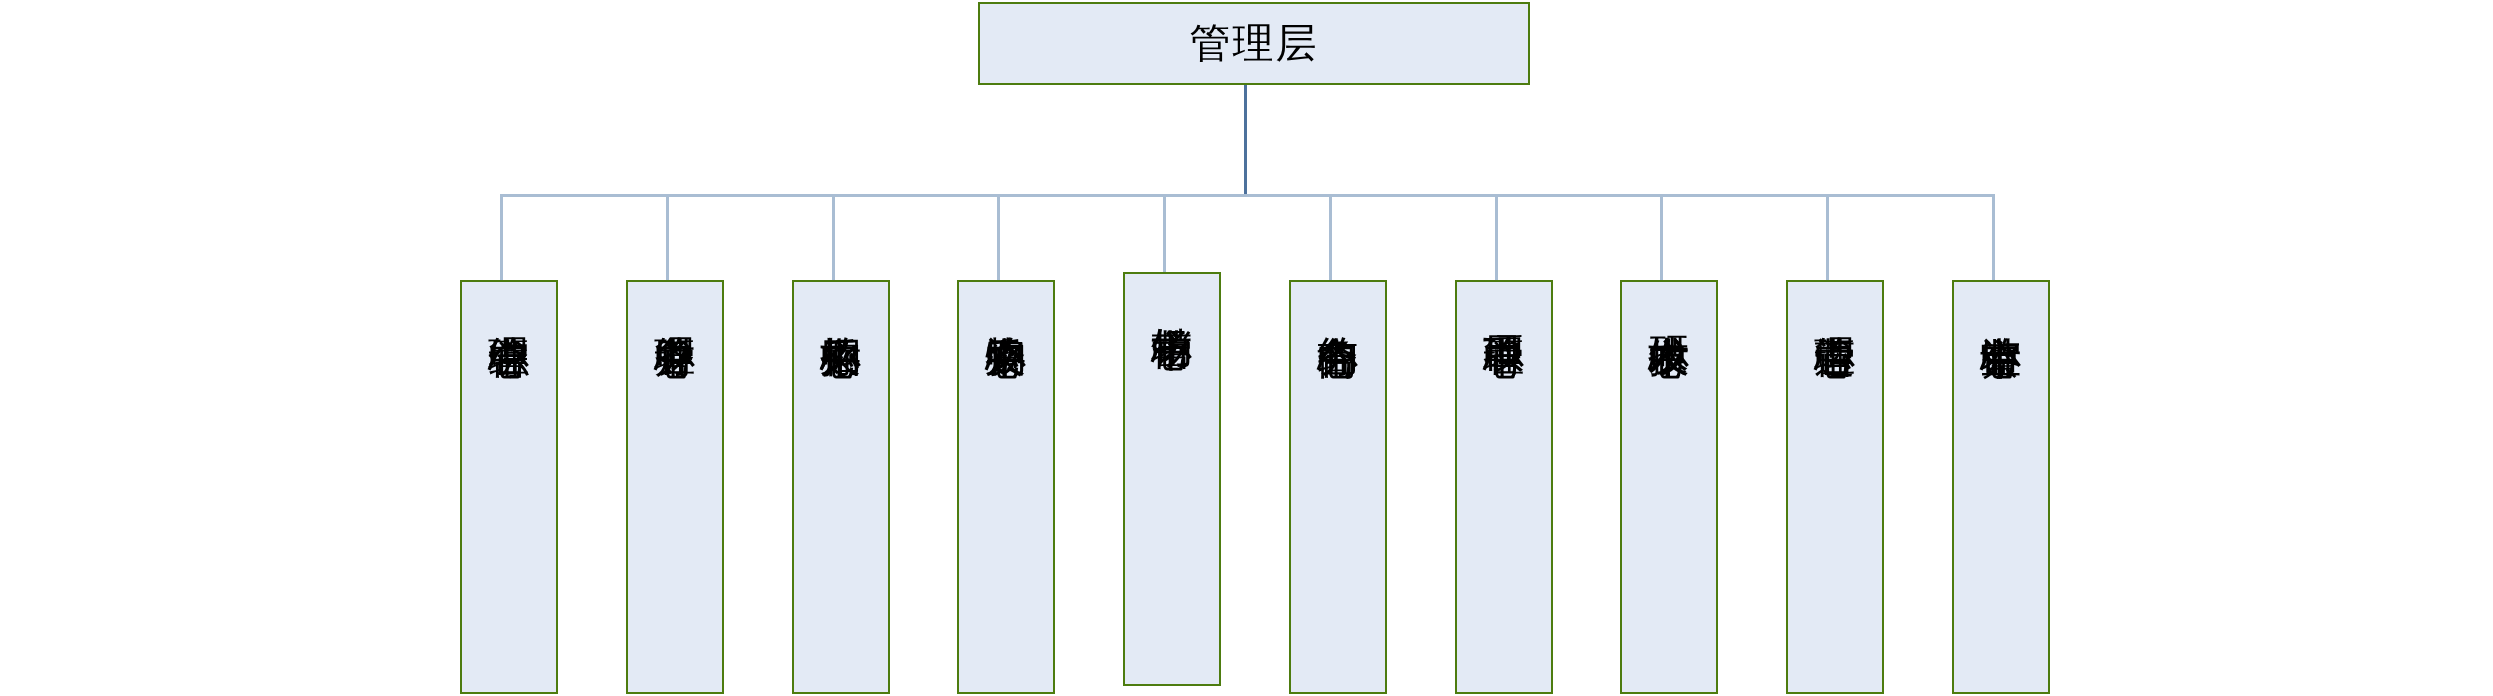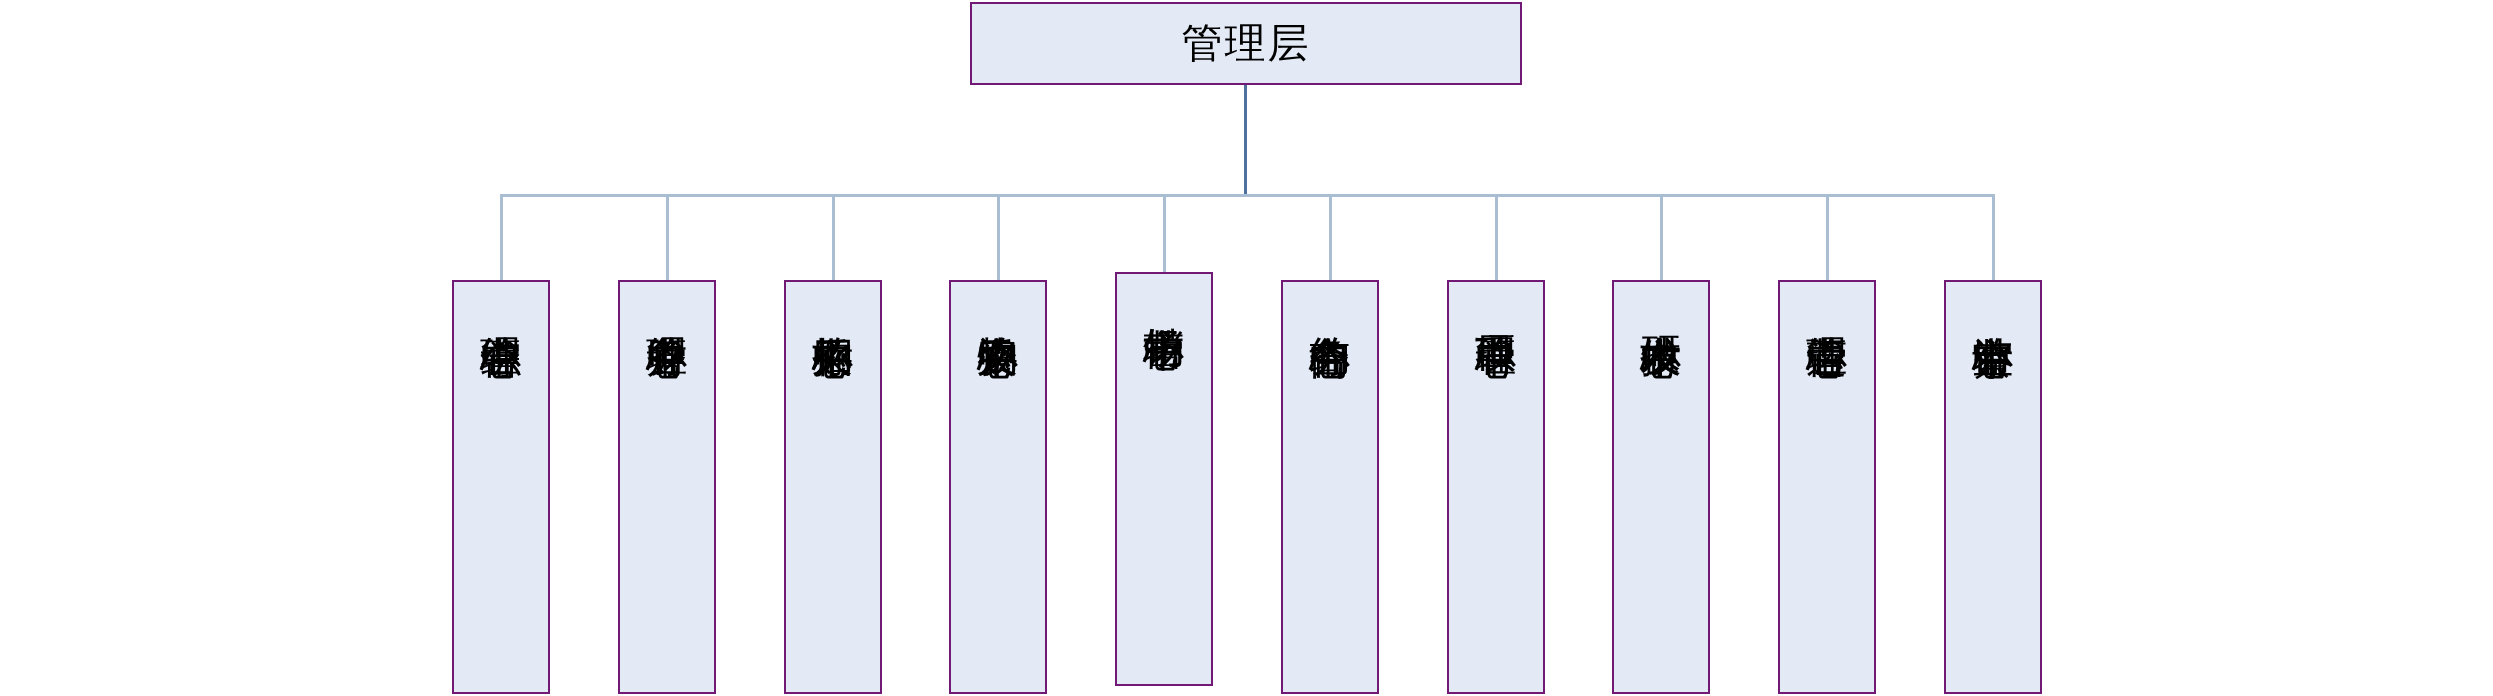--- a/index.html
+++ b/index.html
@@ -16,22 +16,23 @@
     height: 696px;
     background: #ffffff;
     overflow: hidden;
   }
 
   
   .node {
     position: absolute;
     box-sizing: border-box;
     background: #e3eaf5;
-    border: 2px solid #701a75;
+    border: 2px solid #4d7c0f;
     box-shadow: 0 0 0 0 transparent;
+    margin-left: 8px;
   }
   .node-root {
     left: 970px;
     top: 2px;
     width: 552px;
     height: 83px;
     display: flex;
     align-items: center;
     justify-content: center;
   }

